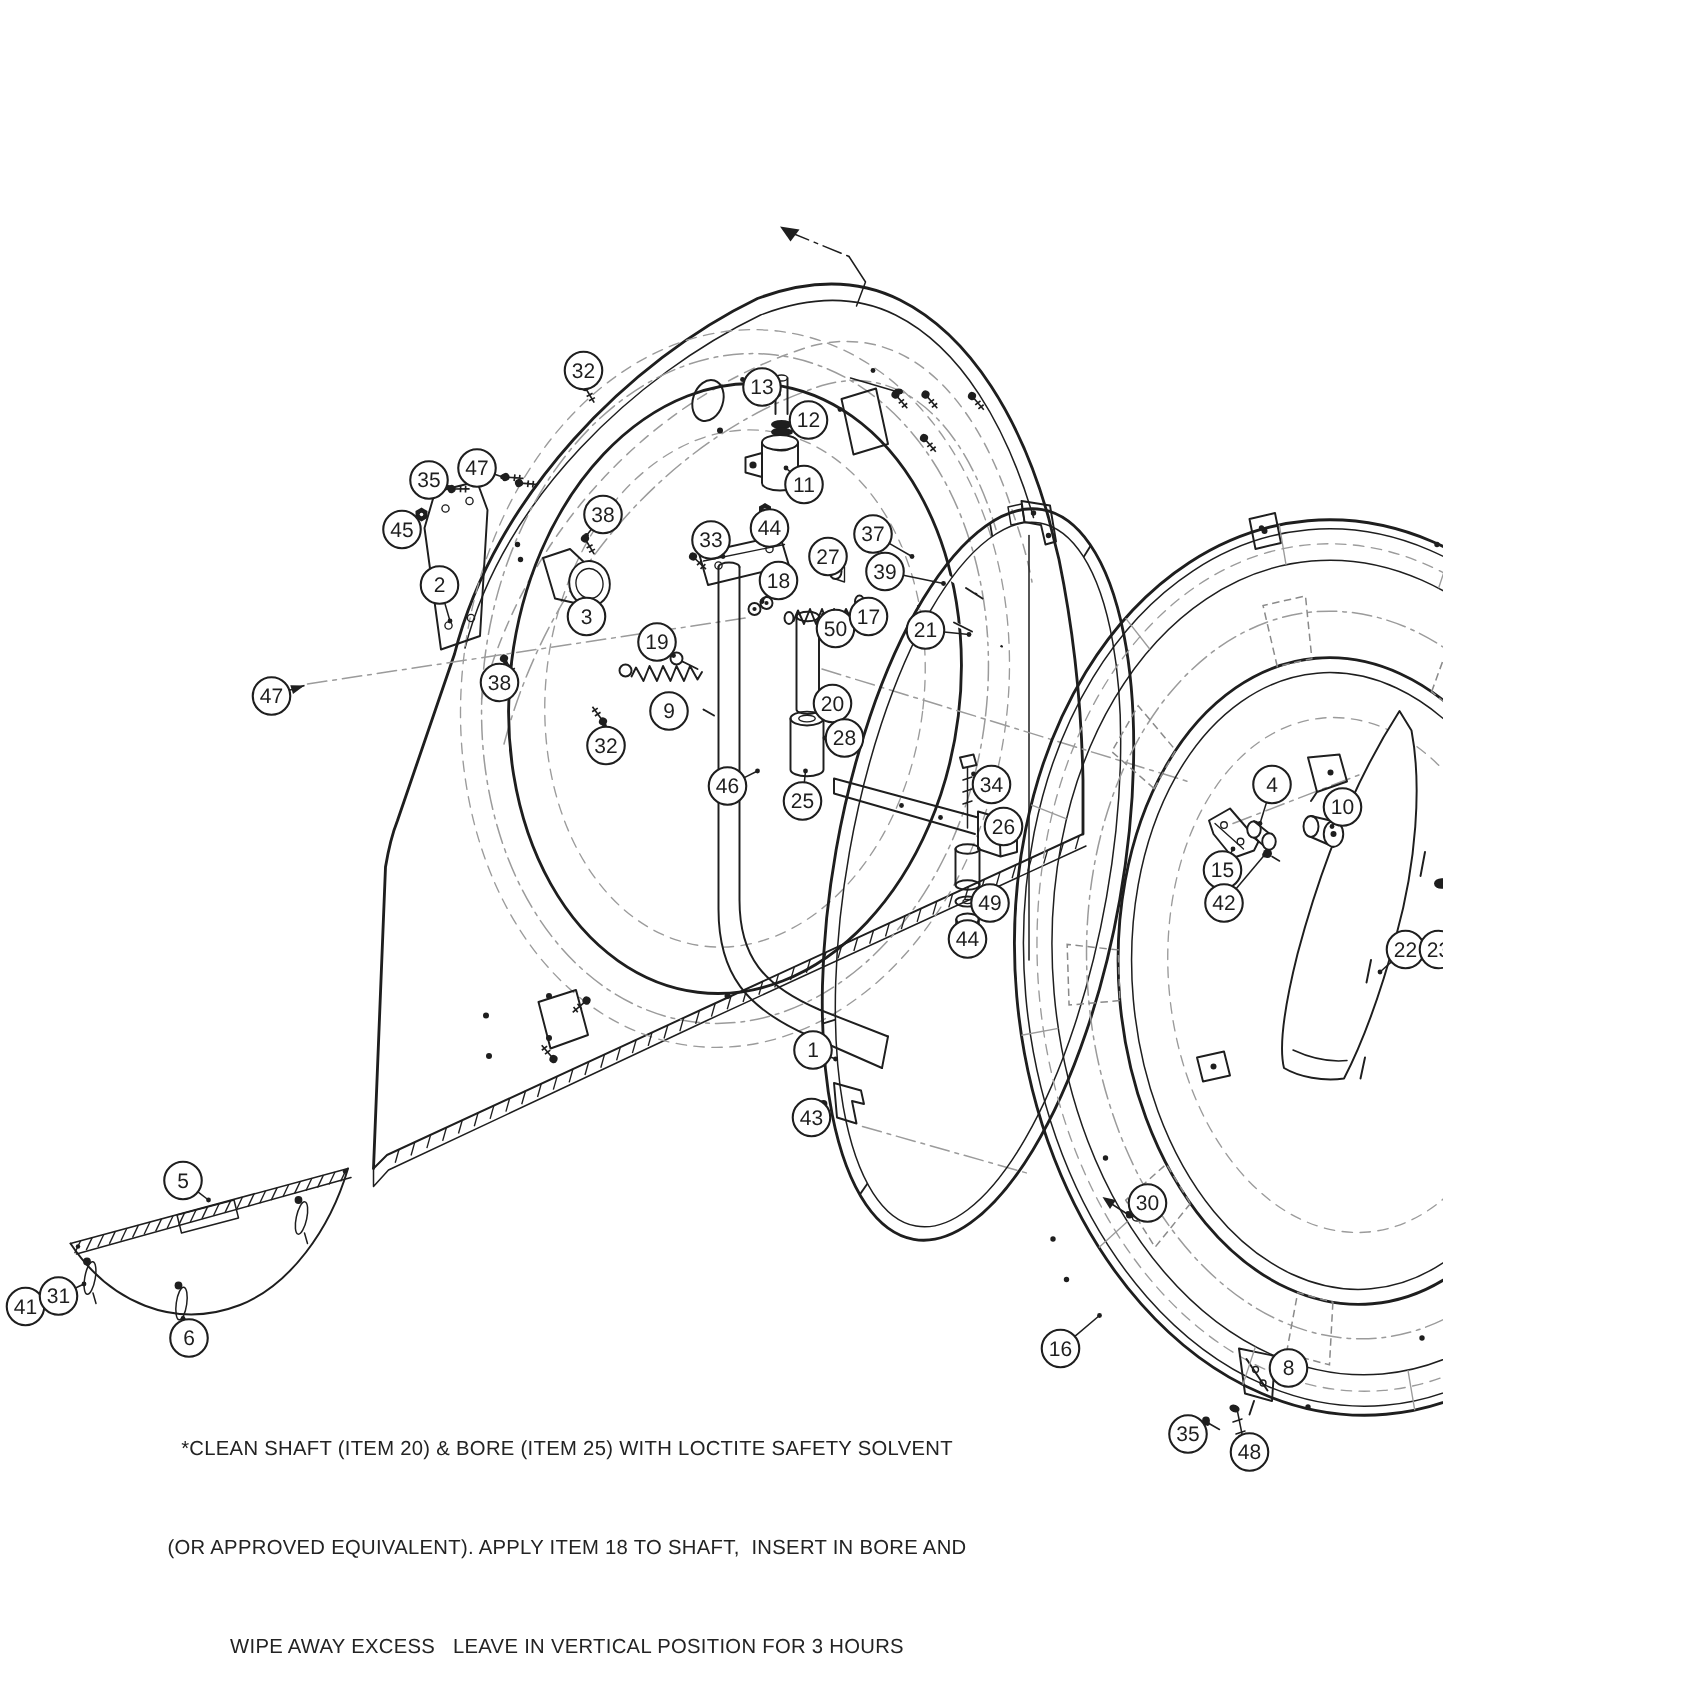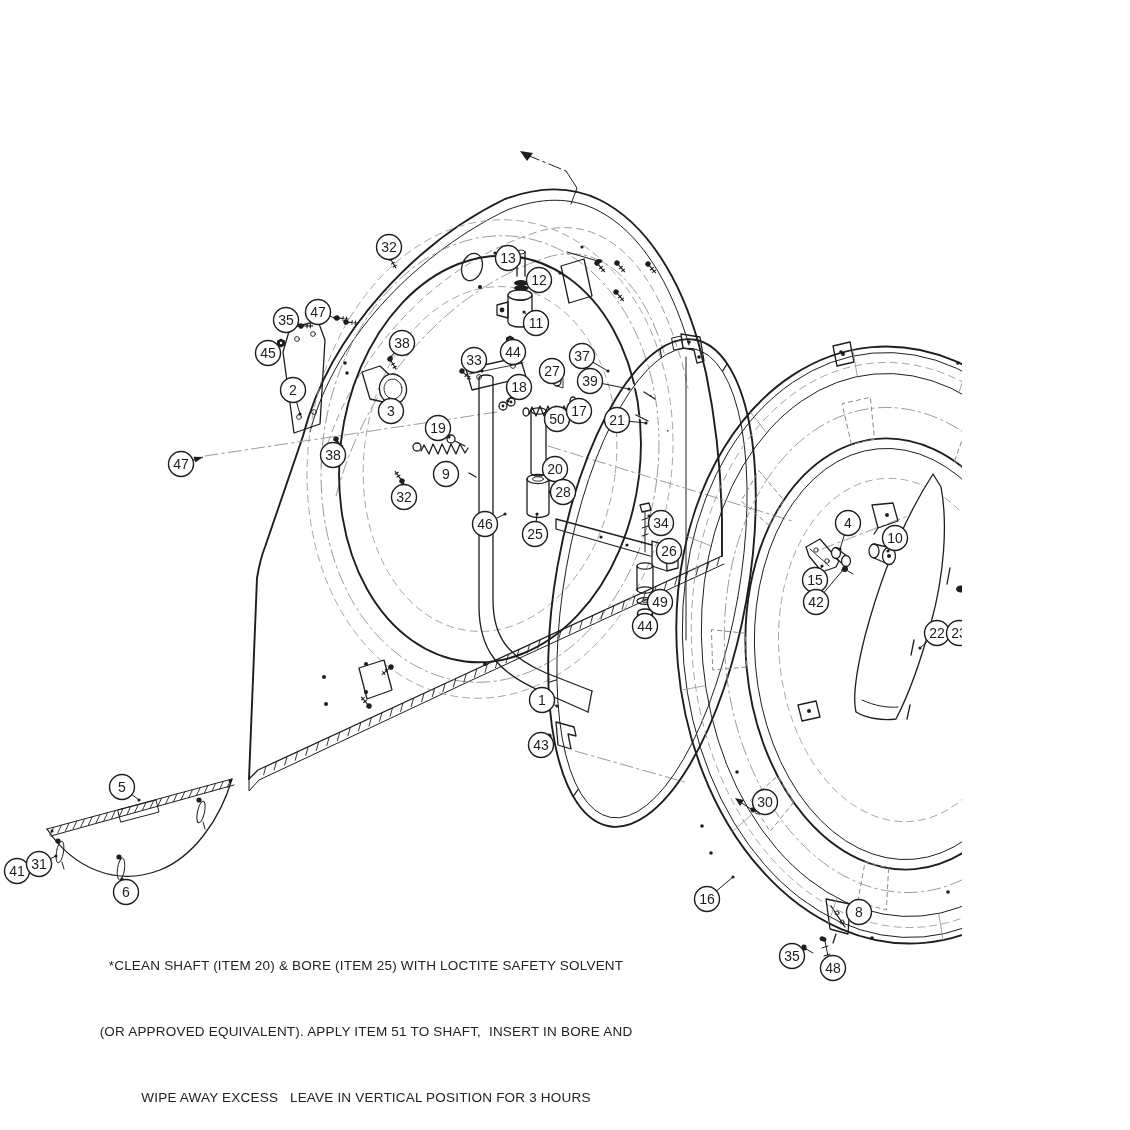--- a/index.html
+++ b/index.html
@@ -20,21 +20,21 @@
   .thin{stroke-width:0.9;}
   .hid{stroke:var(--hidden);}
   .dash{stroke-dasharray:7 5;}
   .dashdot{stroke-dasharray:13 4 2.5 4;}
   .fill{fill:var(--ink);stroke:none;}
   .wfill{fill:#fff;}
   .callout-circle{fill:#fff;stroke:var(--ink);stroke-width:1.4;}
   .callout-text{font-family:"Liberation Sans",sans-serif;font-size:14px;fill:var(--ink);text-anchor:middle;}
   .leader{stroke:var(--ink);stroke-width:1;fill:none;}
   .note{
-    position:absolute;left:80px;top:911px;width:572px;text-align:center;
+    position:absolute;left:92px;top:911px;width:572px;text-align:center;
     font-size:13.5px;line-height:22px;color:#232323;letter-spacing:0.2px;
     font-family:"Liberation Sans",sans-serif;white-space:pre;
   }
   .note span{display:block;}
 </style>
 </head>
 <body>
 
 <div id="stage">
 
@@ -693,17 +693,17 @@
         </g>
         <g>
           <circle cx="959" cy="633" r="12.5" class="callout-circle"></circle>
           <text x="959" y="637.7" class="callout-text">23</text>
         </g>
       </g>
 </svg>
 
 <div class="note">
   <span>*CLEAN SHAFT (ITEM 20) &amp; BORE (ITEM 25) WITH LOCTITE SAFETY SOLVENT</span>
-  <span>(OR APPROVED EQUIVALENT). APPLY ITEM 51 TO SHAFT,  INSERT IN BORE AND</span>
+  <span>(OR APPROVED EQUIVALENT). APPLY ITEM 18 TO SHAFT,  INSERT IN BORE AND</span>
   <span>WIPE AWAY EXCESS   LEAVE IN VERTICAL POSITION FOR 3 HOURS</span>
 </div>
 
 </div>
 
 </body></html>

